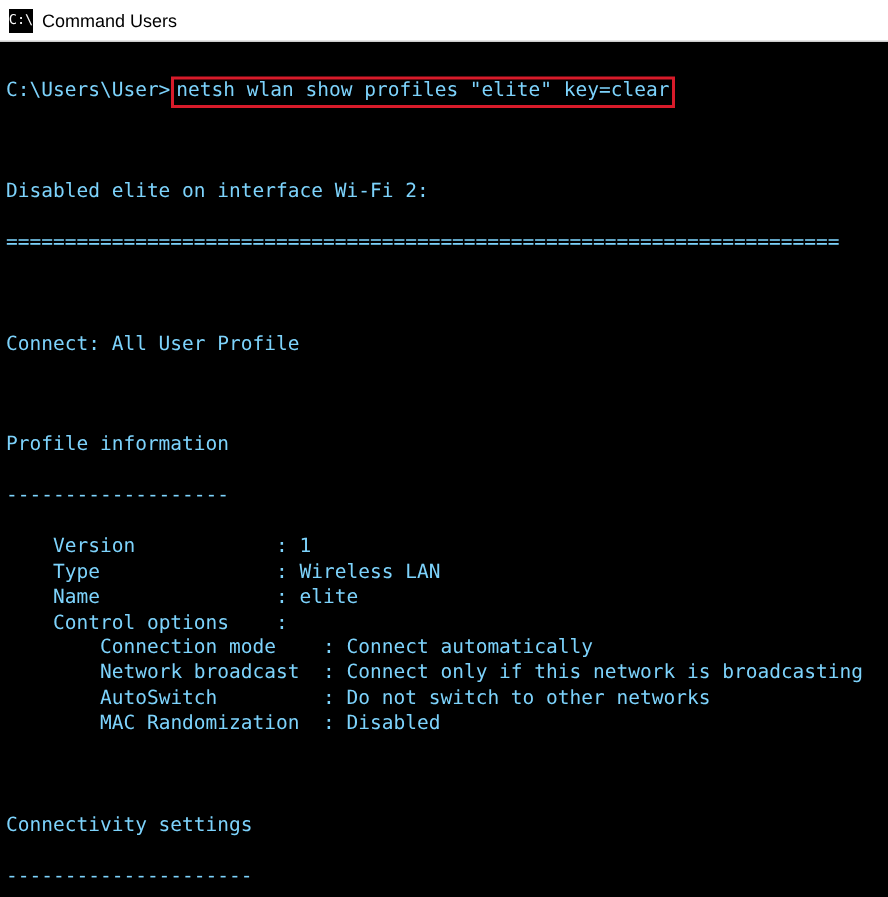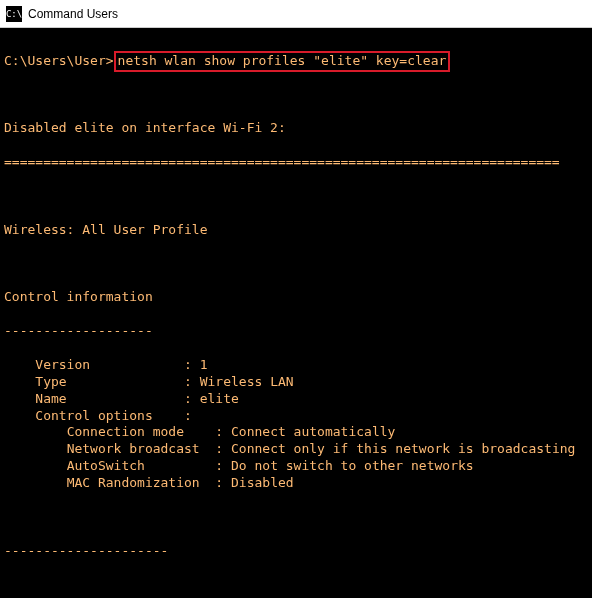--- a/index.html
+++ b/index.html
@@ -1,19 +1,19 @@
 <!DOCTYPE html>
 <html><head>
   <meta charset="utf-8">
   <style>
     * { margin: 0; padding: 0; box-sizing: border-box; }
     body { width: 592px; height: 598px; background: #fff; font-family: Consolas, monospace; font-size: 13px; }
     .title-bar { background: #fff; height: 28px; display: flex; align-items: center; padding: 0 6px; border-bottom: 1px solid #ccc; font-family: "Segoe UI", sans-serif; font-size: 12px; }
     .title-icon { width: 16px; height: 16px; margin-right: 6px; display: inline-flex; align-items: center; justify-content: center; background: #000; color: #fff; font-size: 9px; font-family: Consolas, monospace; }
-    .terminal { background: #000; color: #fdba74; width: 592px; height: 570px; padding: 8px 4px; line-height: 1.3; overflow: hidden; white-space: pre; }
+    .terminal { background: #000; color: #7dd3fc; width: 592px; height: 570px; padding: 8px 4px; line-height: 1.3; overflow: hidden; white-space: pre; }
     .row { display: flex; }
     .highlight-red { border: 2px solid #d81b2a; padding: 0 2px; margin: -2px 0; }
     .sep { letter-spacing: 0; }
     .kv-row { display: flex; }
     .kv-indent { white-space: pre; }
     .kv-label { min-width: 0; white-space: pre; }
     .kv-colon { white-space: pre; }
     .kv-value { white-space: pre; }
   </style>
 </head>
@@ -23,25 +23,26 @@
   <span class="title-icon">C:\</span>
   <span>Command Users</span>
 </div>
 
 <div class="terminal">
 <div class="row"><span>C:\Users\User&gt;</span><span class="highlight-red"><span>netsh wlan show profiles "elite" key=clear</span></span></div>
 <div>&nbsp;</div>
 <div>Disabled elite on interface Wi-Fi 2:</div>
 <div class="sep">=======================================================================</div>
 <div>&nbsp;</div>
-<div>Wireless: All User Profile</div>
+<div>Connect: All User Profile</div>
 <div>&nbsp;</div>
-<div>Control information</div>
+<div>Profile information</div>
 <div>-------------------</div>
 <div id="profile-rows"><div class="kv-row"><span class="kv-indent">    </span><span class="kv-label">Version</span><span class="kv-colon">            : </span><span class="kv-value">1</span></div><div class="kv-row"><span class="kv-indent">    </span><span class="kv-label">Type</span><span class="kv-colon">               : </span><span class="kv-value">Wireless LAN</span></div><div class="kv-row"><span class="kv-indent">    </span><span class="kv-label">Name</span><span class="kv-colon">               : </span><span class="kv-value">elite</span></div><div class="kv-row"><span class="kv-indent">    </span><span class="kv-label">Control options</span><span class="kv-colon">    </span><span>:</span></div><div class="kv-row"><span class="kv-indent">        </span><span class="kv-label">Connection mode</span><span class="kv-colon">    : </span><span class="kv-value">Connect automatically</span></div><div class="kv-row"><span class="kv-indent">        </span><span class="kv-label">Network broadcast</span><span class="kv-colon">  : </span><span class="kv-value">Connect only if this network is broadcasting</span></div><div class="kv-row"><span class="kv-indent">        </span><span class="kv-label">AutoSwitch</span><span class="kv-colon">         : </span><span class="kv-value">Do not switch to other networks</span></div><div class="kv-row"><span class="kv-indent">        </span><span class="kv-label">MAC Randomization</span><span class="kv-colon">  : </span><span class="kv-value">Disabled</span></div></div>
 <div>&nbsp;</div>
+<div>Connectivity settings</div>
 <div>---------------------</div>
 
 
 
 
 
 </div>
 
 </body></html>

